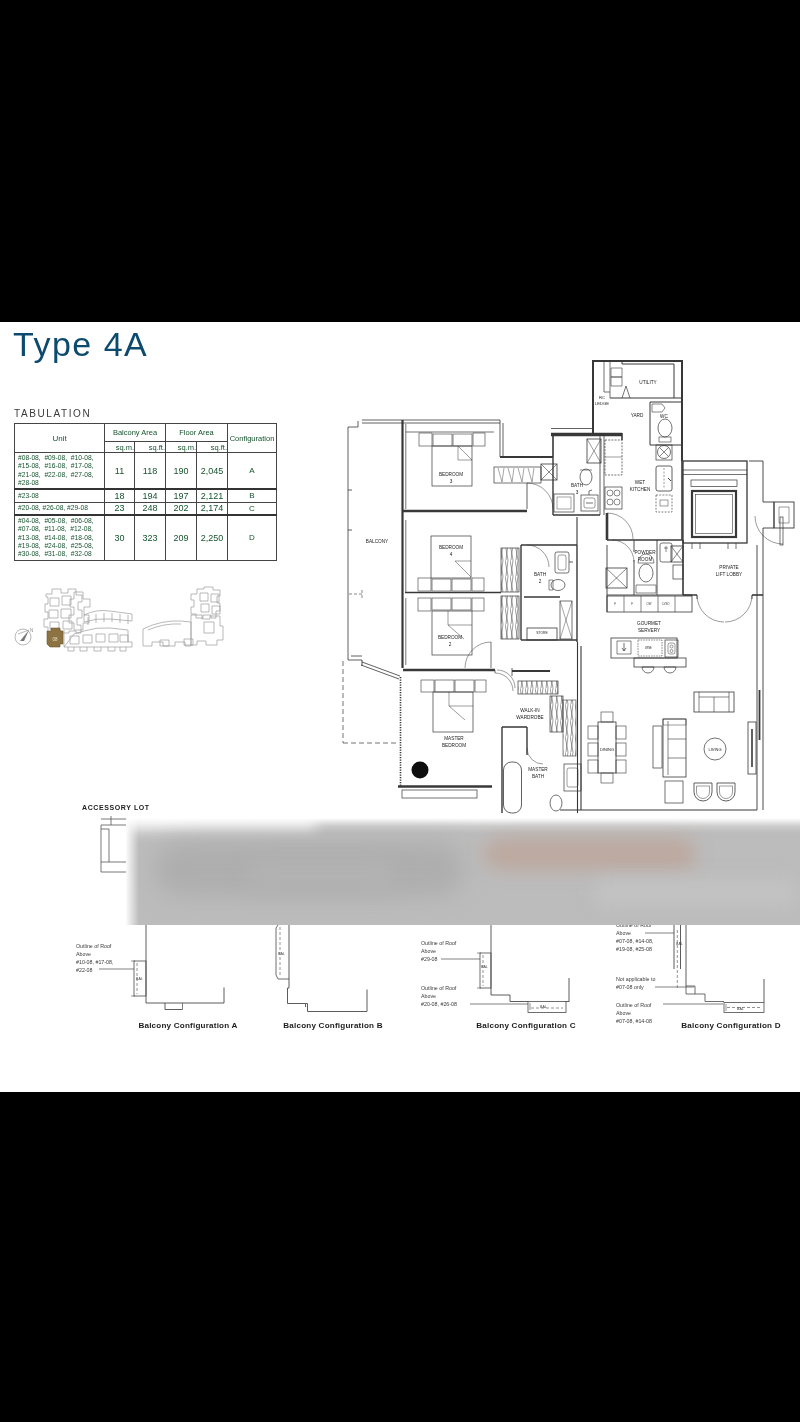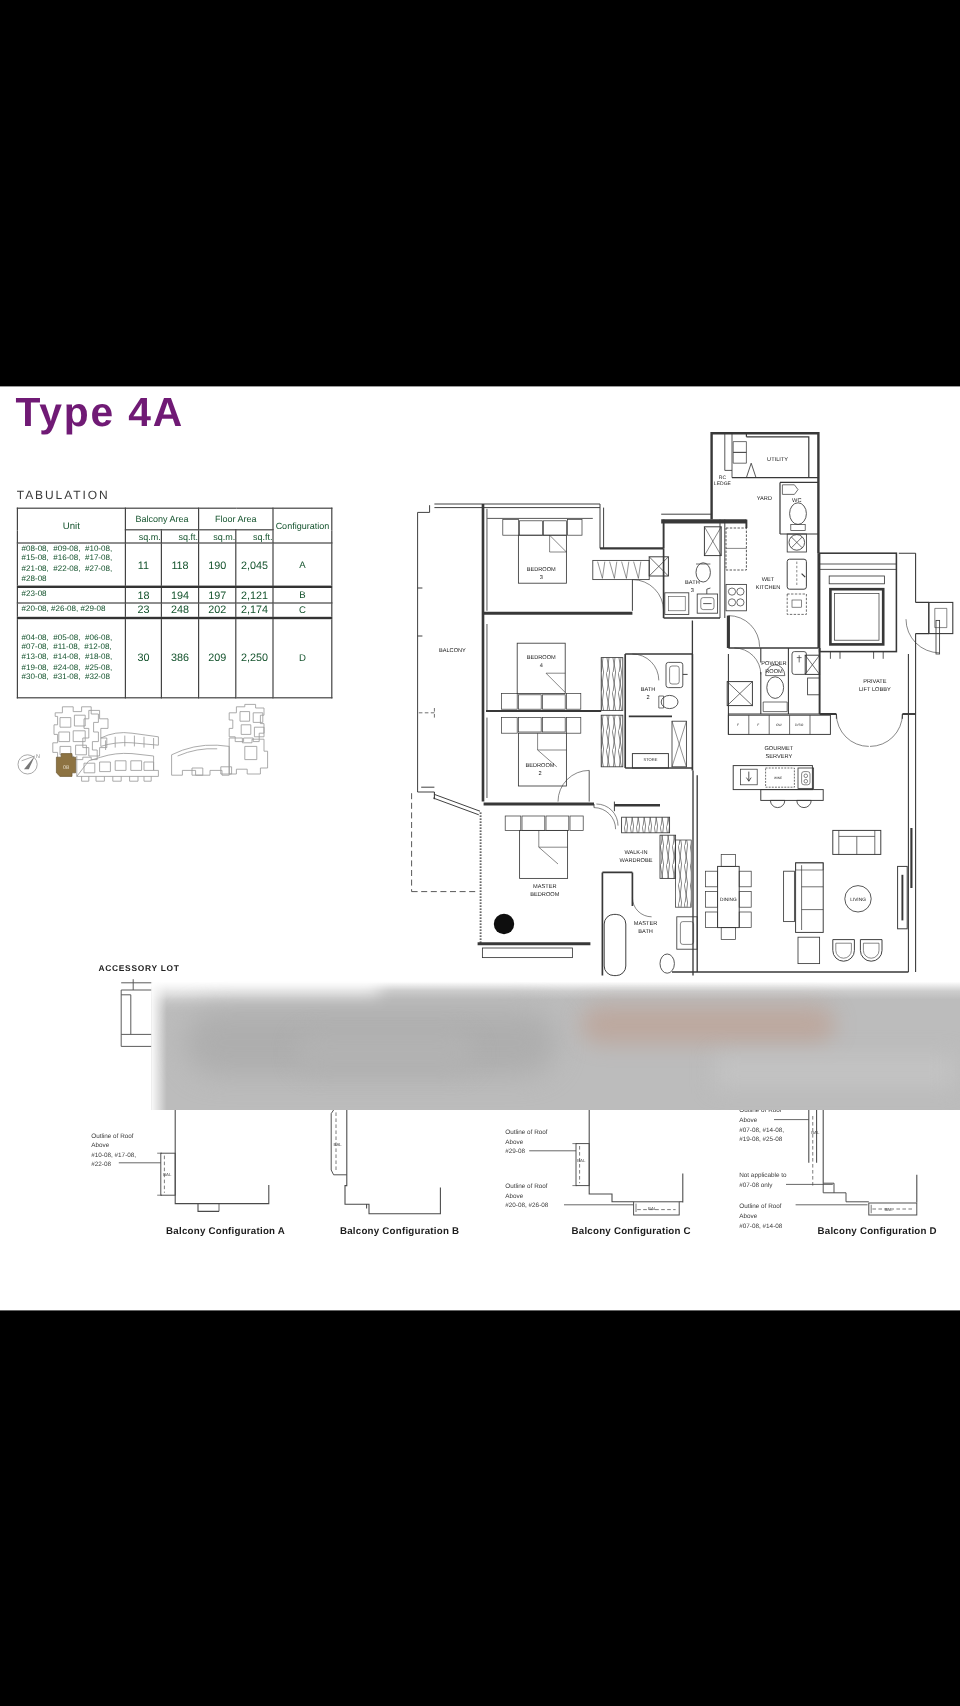--- a/index.html
+++ b/index.html
@@ -1,19 +1,19 @@
 <!DOCTYPE html>
 <html><head>
 <meta charset="utf-8">
 <style>
   html,body{margin:0;padding:0;}
   body{width:800px;height:1422px;background:#000;position:relative;font-family:"Liberation Sans",sans-serif;overflow:hidden;}
   .page{position:absolute;left:0;top:322px;width:800px;height:770px;background:#fff;}
   .abs{position:absolute;}
-  .title{left:13px;top:3px;font-size:34px;color:#701a75;letter-spacing:1.5px;font-weight:700;text-align:center;}
+  .title{left:13px;top:3px;font-size:34px;color:#0c4a6e;letter-spacing:1.5px;font-weight:400;text-align:center;}
   .sub{left:14px;top:51px;font-size:10.5px;color:#454545;line-height:13px;}
   .tabl{left:14px;top:86px;font-size:10px;color:#3a3a3a;letter-spacing:1.6px;}
   table{border-collapse:collapse;font-family:"Liberation Sans",sans-serif;color:#14532d;}
   td,th{border:1px solid #444;padding:0;font-weight:normal;text-align:center;vertical-align:middle;}
   .units{font-size:6.7px;text-align:left;padding:1px 1px 1px 3px;line-height:8.3px;letter-spacing:0px;}
   .num{font-size:9px;}
   .cfg{font-size:8px;}
   .hdr{font-size:7.5px;text-align:right;}
   .disc{left:0;top:755px;width:800px;text-align:center;font-size:8.3px;font-style:italic;color:#333;}
   svg{display:block;}
@@ -62,24 +62,24 @@
       <td class="cfg">B</td>
     </tr>
     <tr style="height:13px;">
       <td class="units">#20-08, #26-08, #29-08</td>
       <td class="num">23</td>
           <td class="num">248</td>
           <td class="num">202</td>
           <td class="num">2,174</td>
       <td class="cfg">C</td>
     </tr>
-    <tr style="height:66px;border-top:2px solid #333;">
+    <tr style="height:45px;border-top:2px solid #333;">
       <td class="units">#04-08,&nbsp; #05-08,&nbsp; #06-08,<br>#07-08,&nbsp; #11-08,&nbsp; #12-08,<br>#13-08,&nbsp; #14-08,&nbsp; #18-08,<br>#19-08,&nbsp; #24-08,&nbsp; #25-08,<br>#30-08,&nbsp; #31-08,&nbsp; #32-08</td>
       <td class="num">30</td>
-          <td class="num">386</td>
+          <td class="num">323</td>
           <td class="num">209</td>
           <td class="num">2,250</td>
       <td class="cfg">D</td>
     </tr>
   </tbody>
     </table>
 
   <svg class="abs" style="left:8px;top:260px;" width="230" height="78" viewBox="8 582 230 78" fill="none" stroke="#8a8a8a" stroke-width="0.7">
 
     <g>

